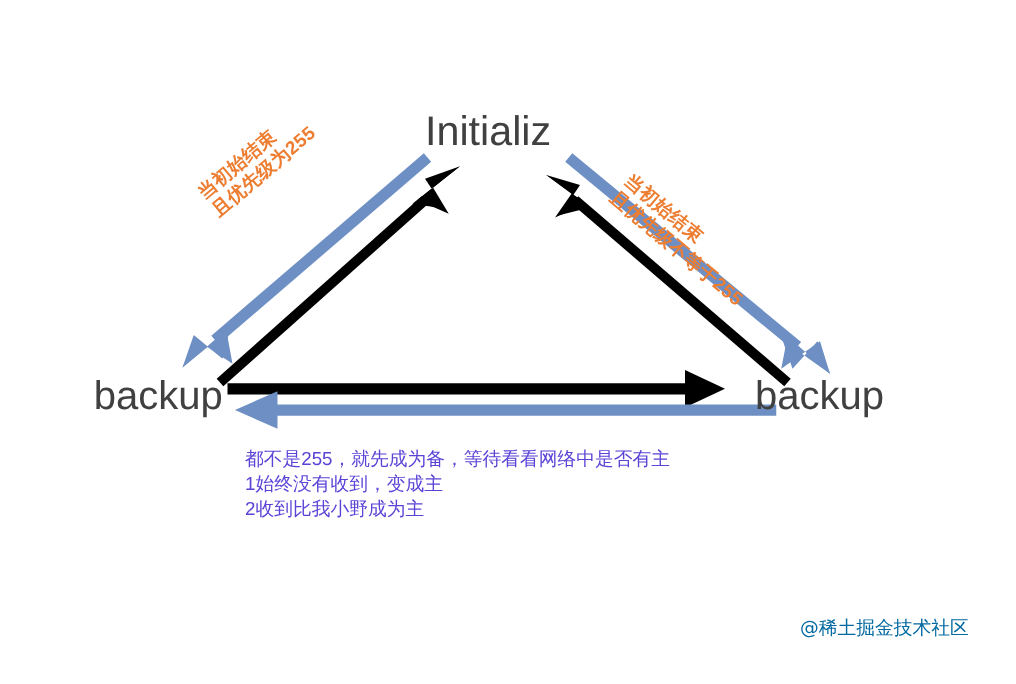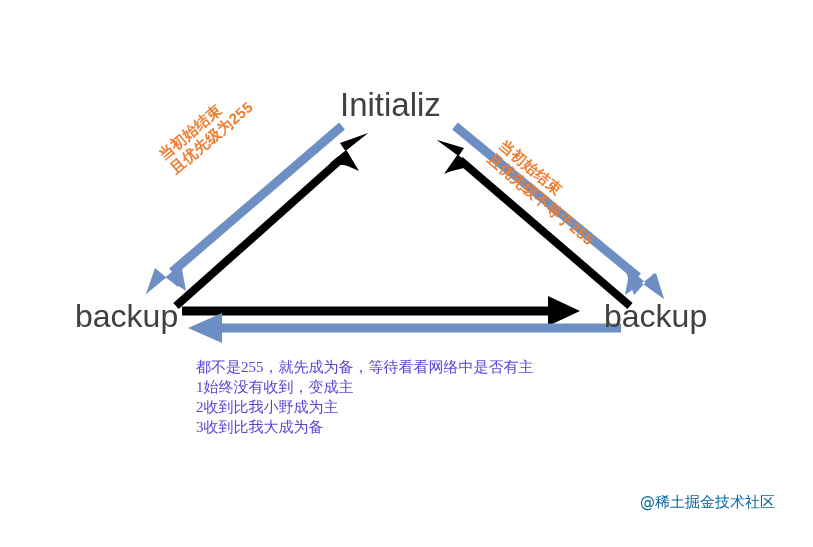--- a/index.html
+++ b/index.html
@@ -72,21 +72,20 @@
     top: 358px;
     color: #5b43d6;
     font-family: "Liberation Sans", "DejaVu Sans", sans-serif;
     font-size: 15px;
     line-height: 1.33;
     white-space: nowrap;
   }
   #notes-block div {
     margin: 0;
     padding: 0;
-    font-family: Liberation Serif, serif;
   }
   #watermark {
     position: absolute;
     left: 640px;
     top: 493px;
     color: #0369a1;
     font-family: "DejaVu Sans", "Liberation Sans", sans-serif;
     font-size: 15px;
     white-space: nowrap;
   }
@@ -145,16 +144,15 @@
 
 <div class="edge-label" id="edge-label-right">
   <div>当初始结束</div>
   <div>且优先级不等于255</div>
 </div>
 
 <div id="notes-block">
   <div>都不是255，就先成为备，等待看看网络中是否有主</div>
   <div>1始终没有收到，变成主</div>
   <div>2收到比我小野成为主</div>
-  <div>3收到比我大成为备</div>
 </div>
 
 <div id="watermark">@稀土掘金技术社区</div>
 
 </body></html>

